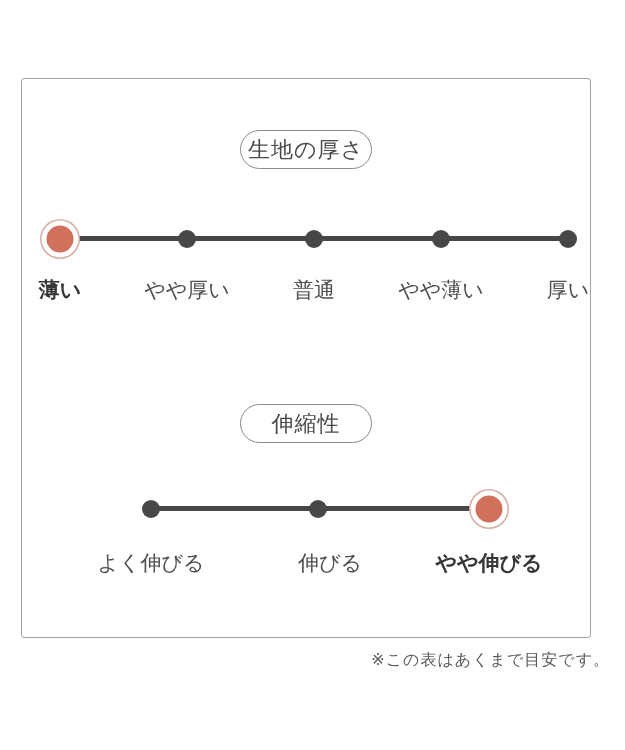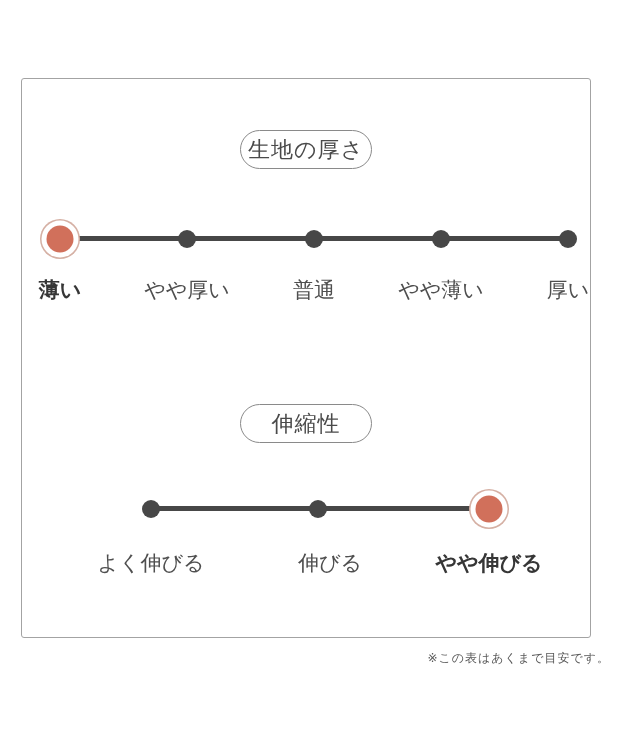--- a/index.html
+++ b/index.html
@@ -37,21 +37,21 @@
   }
   .lbl{
     position:absolute;width:170px;transform:translateX(-50%);
     text-align:center;font-size:21px;color:#4f4f4f;white-space:nowrap;
   }
   .row1 .lbl{top:197px;}
   .row2 .lbl{top:470px;}
   .lbl.selected{font-weight:bold;color:#363636;}
   .footnote{
     position:absolute;right:15px;top:650px;
-    font-size:12px;color:#595959;letter-spacing:1px;white-space:nowrap;
+    font-size:16px;color:#595959;letter-spacing:1px;white-space:nowrap;
   }
 </style>
 </head>
 <body>
 
 <div class="panel">
 
   <section>
     <div class="pill pill-thickness">
       <span>生地の厚さ</span>

